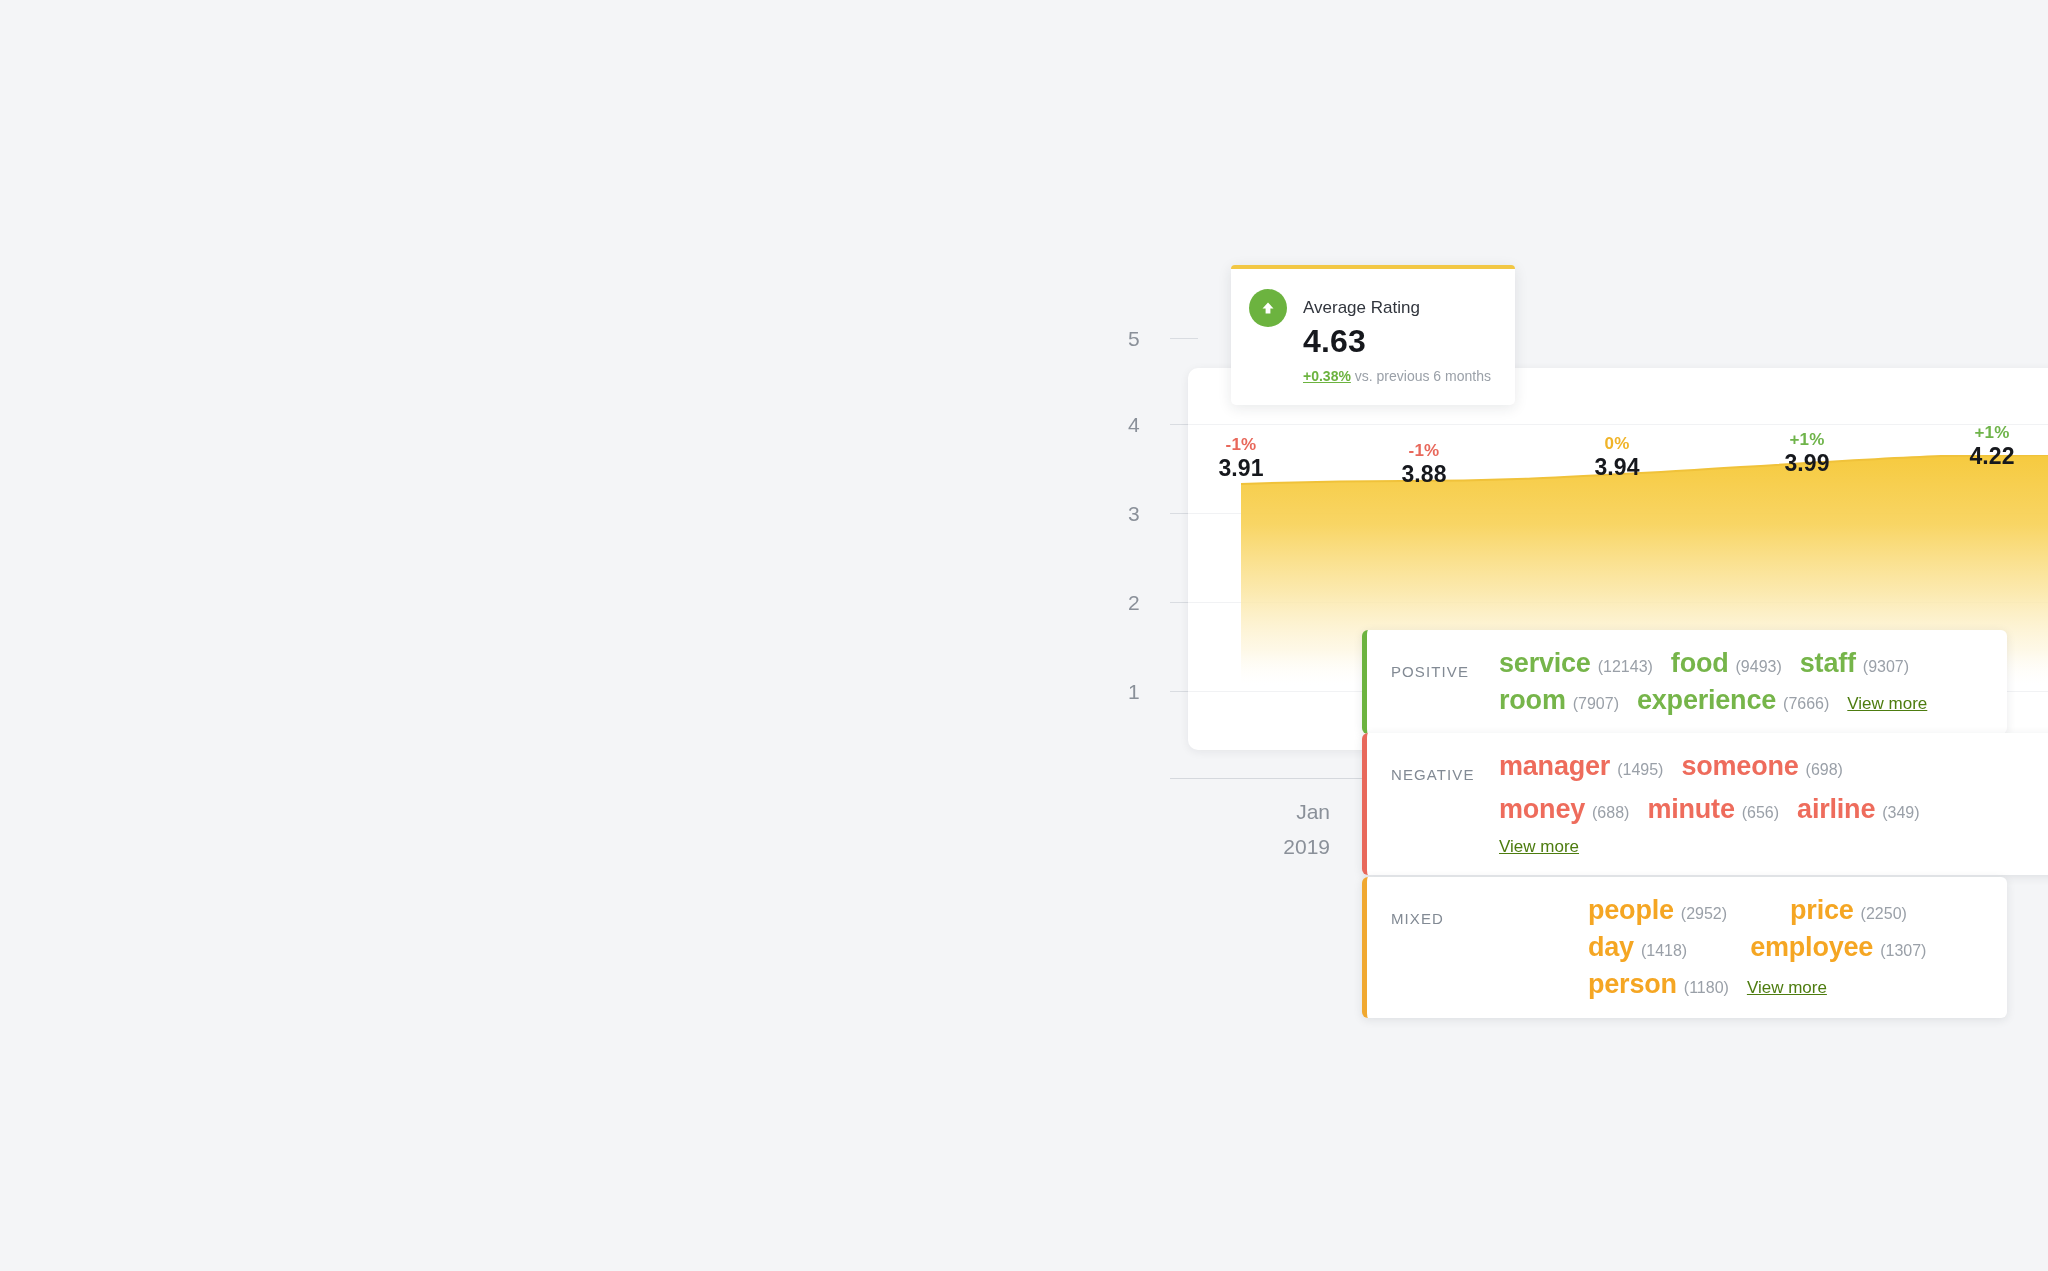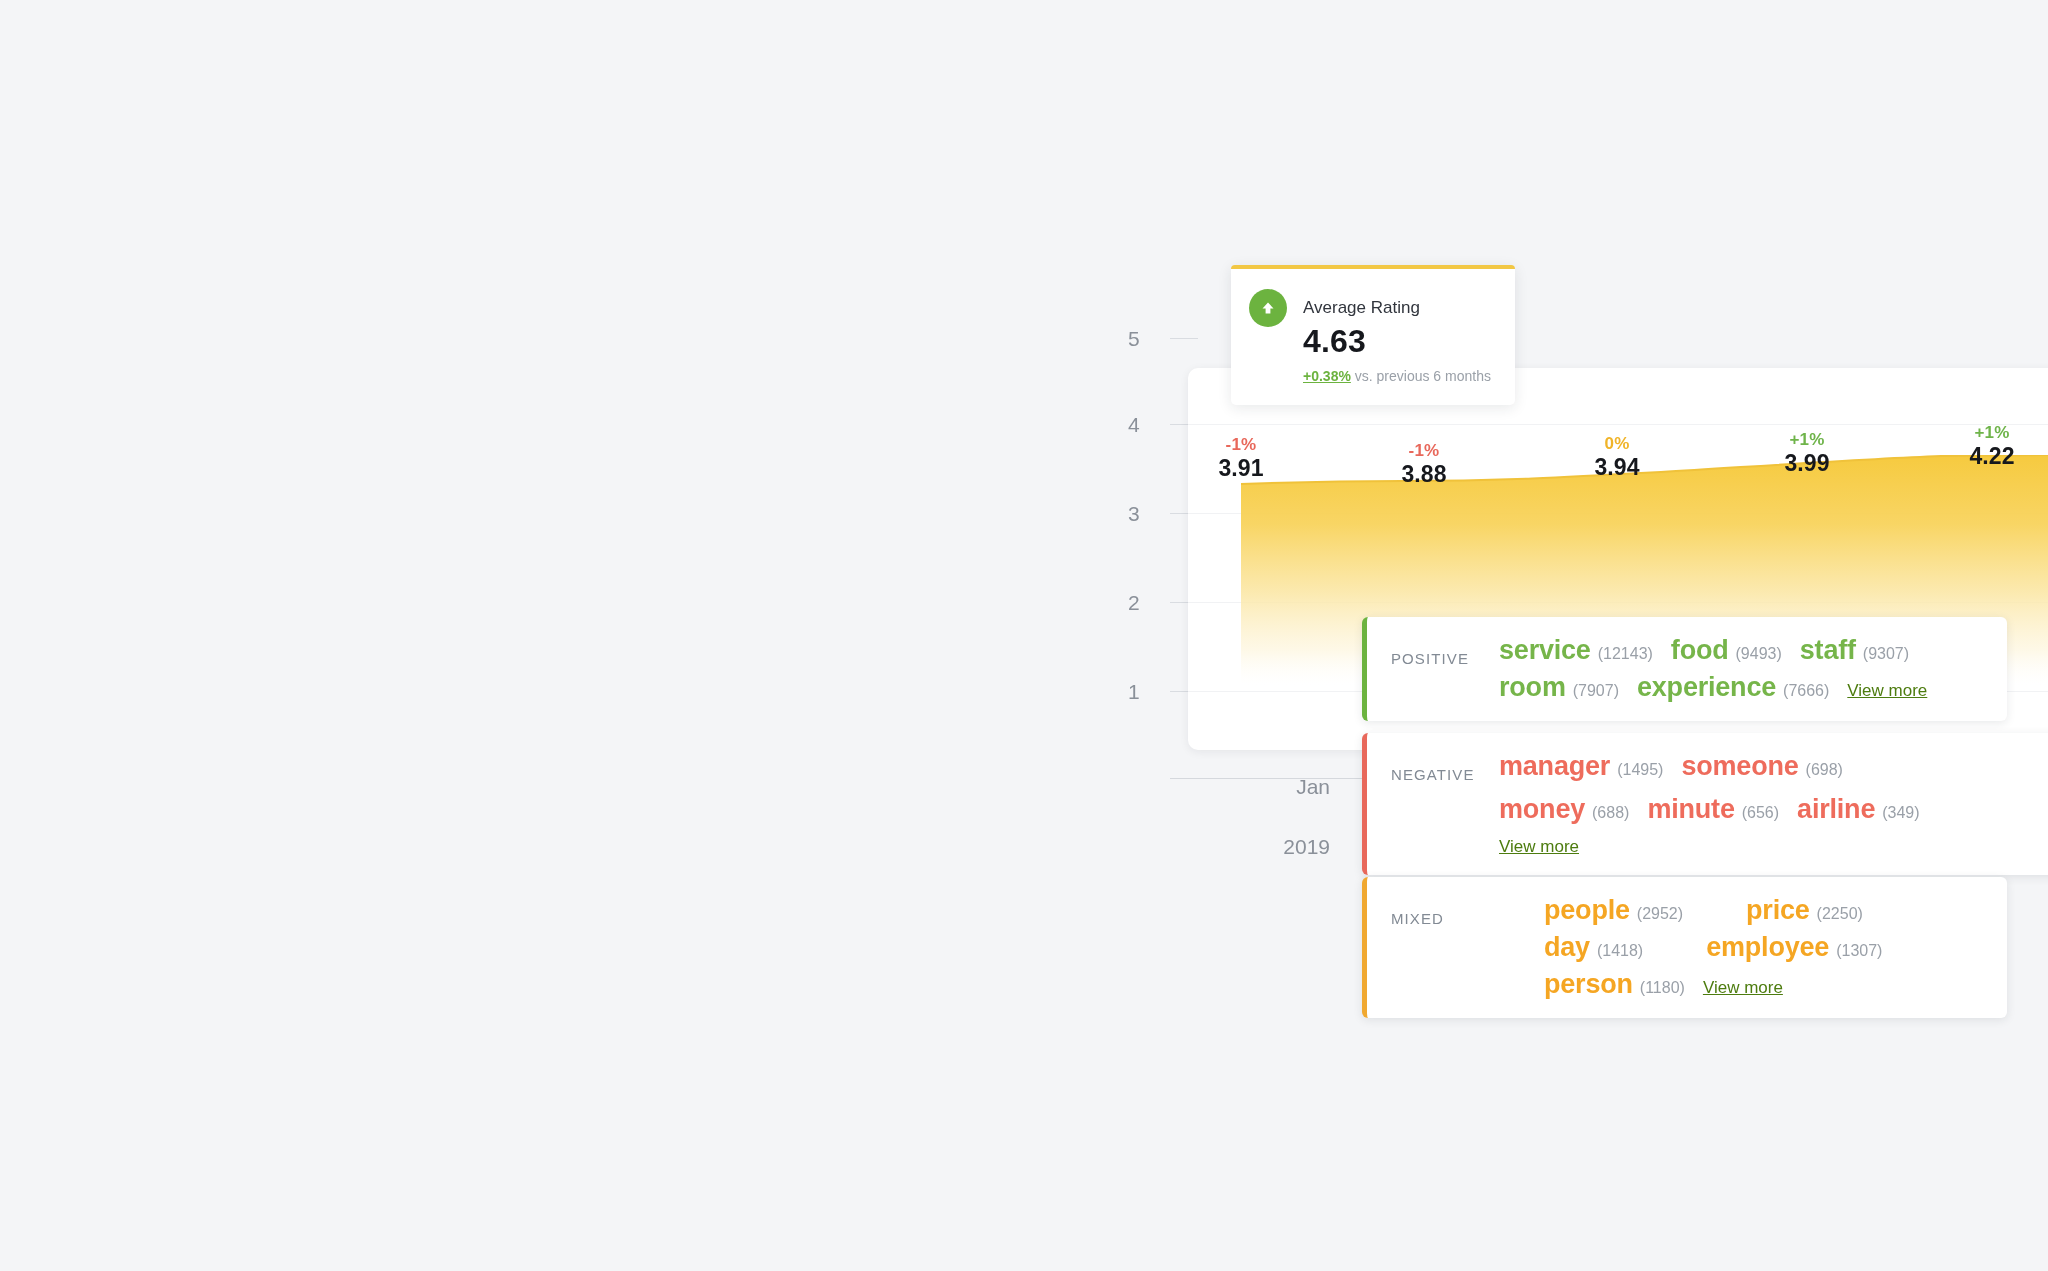--- a/index.html
+++ b/index.html
@@ -179,23 +179,23 @@
     background: #FFFFFF;
     border-radius: 6px;
     box-shadow: 0 2px 10px rgba(30,35,45,.10);
     border-left-width: 5px;
     border-left-style: solid;
     box-sizing: border-box;
     display: flex;
     align-items: flex-start;
     padding: 18px 0 18px 0;
   }
-  #card-positive { left: 1362px; top: 617px; width: 645px; border-left-color: #6CB33F; }
+  #card-positive { left: 1362px; top: 630px; width: 645px; border-left-color: #6CB33F; }
   #card-negative { left: 1362px; top: 733px; width: 700px; border-left-color: #E8685B; }
-  #card-mixed    { left: 1362px; top: 877px; width: 645px; border-left-color: #F0A830; }
+  #card-mixed    { left: 1362px; top: 877px; width: 645px; border-left-color: #F0A830; gap: 44px; }
 
   .sent-label {
     flex: 0 0 auto;
     width: 132px;
     padding-left: 24px;
     box-sizing: border-box;
     font-size: 15px;
     letter-spacing: 1.1px;
     color: #828A94;
     line-height: 28px;
@@ -250,21 +250,21 @@
   <div class="gridline tick-stub" style="top:602px;"></div>
   <div class="gridline tick-stub" style="top:691px;"></div>
   <div class="axis-line"></div>
 
   <div class="y-tick-label" style="left:1100px; top:327px;">5</div>
   <div class="y-tick-label" style="left:1100px; top:413px;">4</div>
   <div class="y-tick-label" style="left:1100px; top:502px;">3</div>
   <div class="y-tick-label" style="left:1100px; top:591px;">2</div>
   <div class="y-tick-label" style="left:1100px; top:680px;">1</div>
 
-  <div class="x-tick-label" style="left:1180px; top:770px; width:150px;">Jan</div>
+  <div class="x-tick-label" style="left:1180px; top:795px; width:150px;">Jan</div>
   <div class="x-tick-label" style="left:1180px; top:830px; width:150px;">2019</div>
 
   <div id="chart-panel">
     <div class="panel-gridline" style="top:56px;"></div>
     <div class="panel-gridline" style="top:145px;"></div>
     <div class="panel-gridline" style="top:234px;"></div>
     <div class="panel-gridline" style="top:323px;"></div>
   </div>
 
   <div id="series-area">

